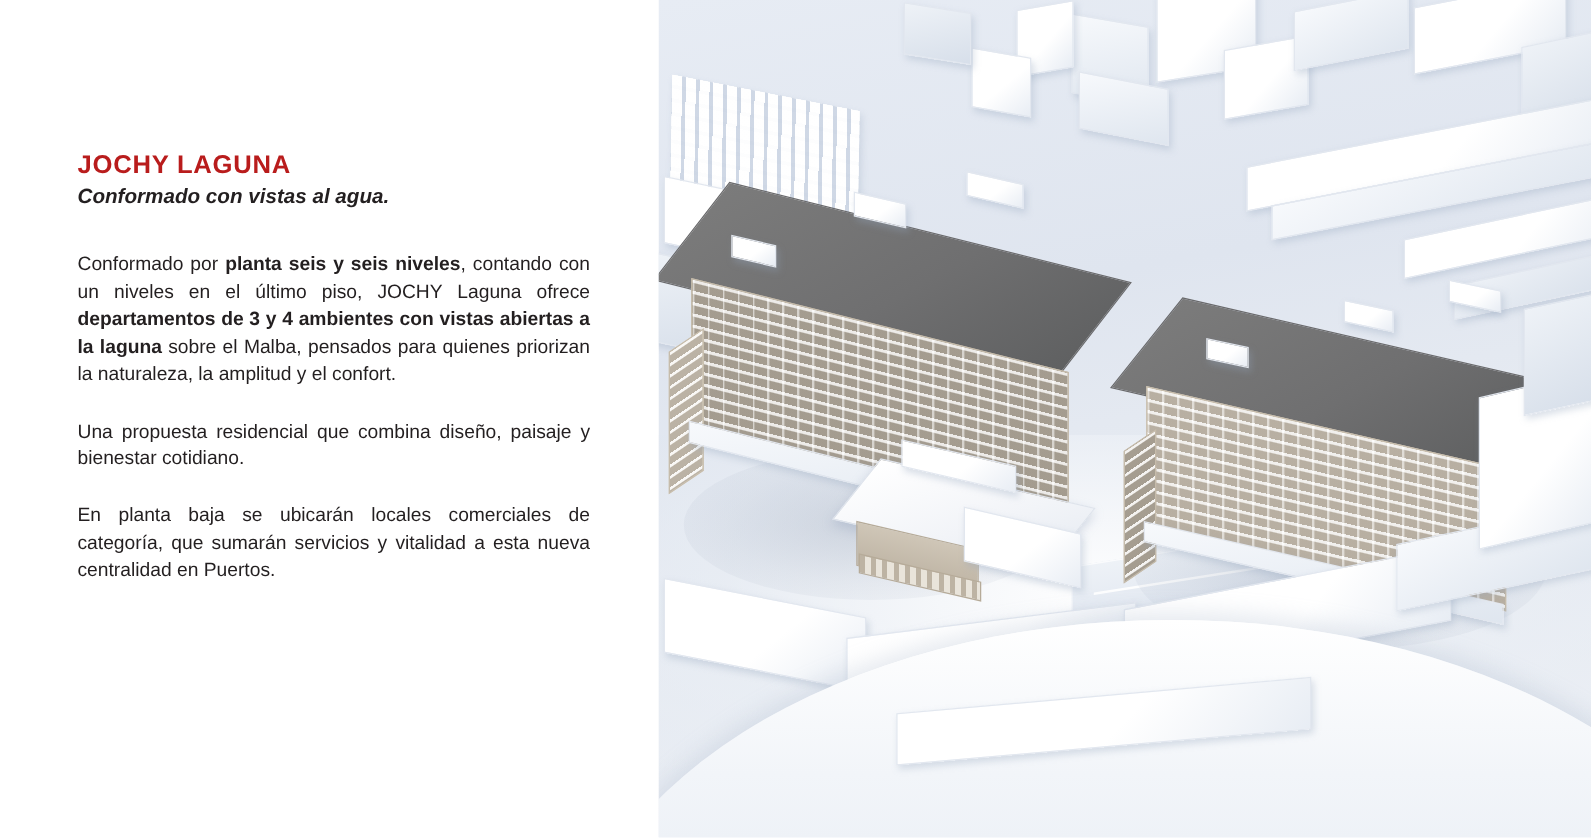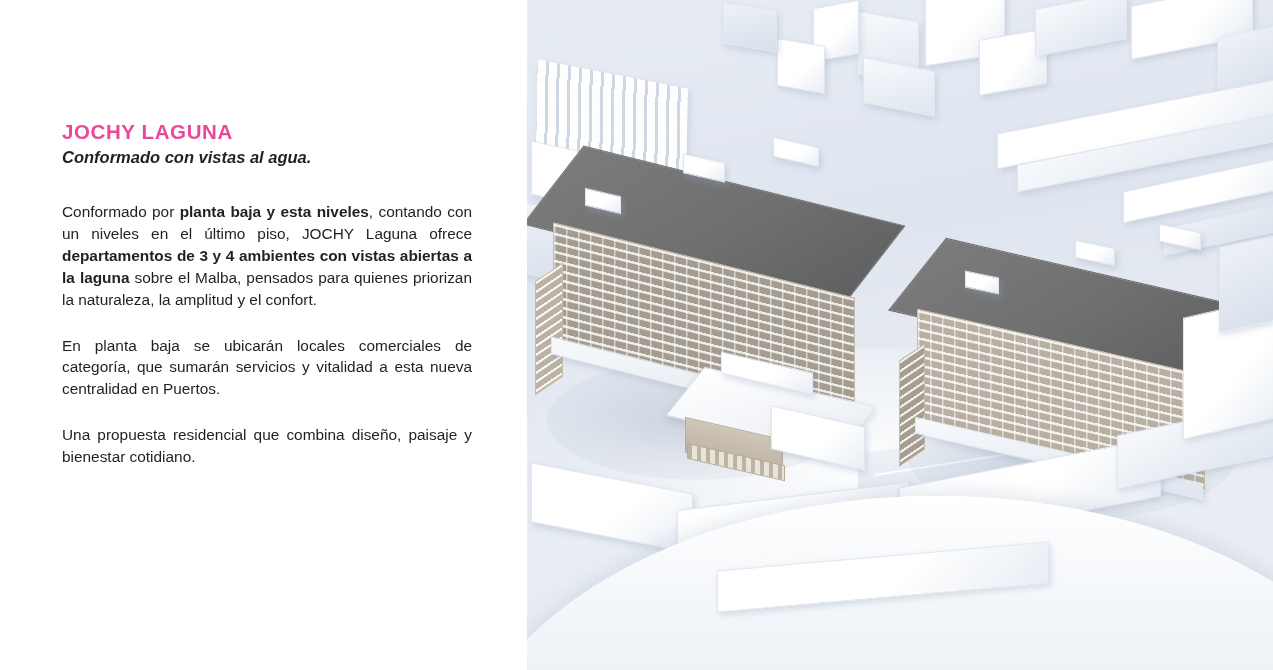--- a/index.html
+++ b/index.html
@@ -33,21 +33,21 @@
   .text-inner {
     position: absolute;
     top: 120px;
     left: 62px;
     width: 410px;
   }
   .title {
     font-size: 20.5px;
     letter-spacing: 0.6px;
     font-weight: bold;
-    color: #ec4899;
+    color: #b91c1c;
     margin: 0 0 2px 0;
     line-height: 1.2;
   }
   .subtitle {
     font-size: 16.5px;
     font-style: italic;
     font-weight: bold;
     color: #231f20;
     margin: 0 0 34px 0;
     line-height: 1.25;
@@ -194,25 +194,25 @@
 <body>
 
 <div class="page">
 
   <div class="text-panel">
     <div class="text-inner">
 
       <h1 class="title">JOCHY LAGUNA</h1>
       <h2 class="subtitle">Conformado con vistas al agua.</h2>
 
-      <p class="para p1"><span>Conformado por </span><b>planta baja y esta niveles</b><span>, contando con un niveles en el último piso, JOCHY Laguna ofrece </span><b>departamentos de 3 y 4 ambientes con vistas abiertas a la laguna</b><span> sobre el Malba, pensados para quienes priorizan la naturaleza, la amplitud y el confort.</span></p>
+      <p class="para p1"><span>Conformado por </span><b>planta seis y seis niveles</b><span>, contando con un niveles en el último piso, JOCHY Laguna ofrece </span><b>departamentos de 3 y 4 ambientes con vistas abiertas a la laguna</b><span> sobre el Malba, pensados para quienes priorizan la naturaleza, la amplitud y el confort.</span></p>
+
+      <p class="para p4">Una propuesta residencial que combina diseño, paisaje y bienestar cotidiano.</p>
 
       <p class="para p3">En planta baja se ubicarán locales comerciales de categoría, que sumarán servicios y vitalidad a esta nueva centralidad en Puertos.</p>
-
-      <p class="para p4">Una propuesta residencial que combina diseño, paisaje y bienestar cotidiano.</p>
 
     </div>
   </div>
 
   <div class="render">
     <div class="render-scene">
 
       <div class="blk g1" style="left:398px; top:-12px; width:78px; height:70px; transform: skewY(-9deg);"></div>
       <div class="blk shade" style="left:330px; top:16px; width:60px; height:62px; transform: skewY(10deg);"></div>
       <div class="blk g1" style="left:286px; top:4px; width:44px; height:52px; transform: skewY(-10deg);"></div>

